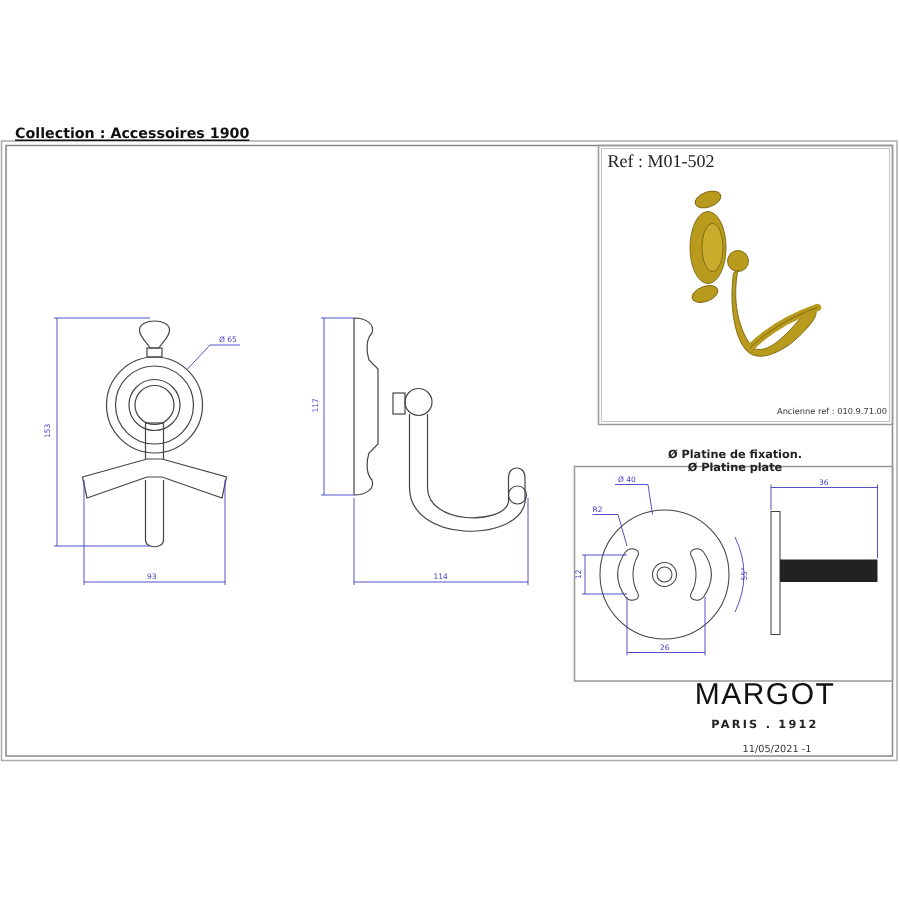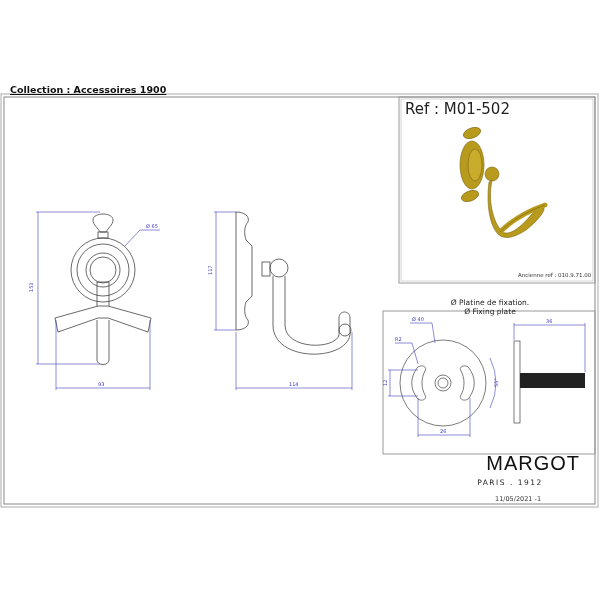--- a/index.html
+++ b/index.html
@@ -1,24 +1,24 @@
 <!DOCTYPE html>
 <html><head>
 <meta charset="utf-8">
 <style>
   html,body{margin:0;padding:0;background:#fff;}
   body{width:600px;height:600px;position:relative;overflow:hidden;font-family:"DejaVu Sans",sans-serif;}
   svg{position:absolute;left:0;top:0;}
   .title-block{position:absolute;left:10px;top:84px;font-weight:bold;font-size:9.5px;line-height:12px;color:#111;font-family:"DejaVu Sans",sans-serif;}
   .title-block .u{text-decoration:underline;}
-  .ref-label{position:absolute;left:405px;top:100px;font-size:15px;color:#222;}
+  .ref-label{position:absolute;left:405px;top:100px;font-size:12px;color:#222;font-family:Liberation Serif, serif;}
   .old-ref{position:absolute;left:518px;top:272px;font-size:5.5px;color:#333;}
-  .plate-cap{position:absolute;left:380px;top:298px;width:220px;text-align:center;font-size:7.5px;line-height:9px;color:#222;}
-  .brand{position:absolute;left:440px;top:452px;width:140px;text-align:right;font-size:20px;letter-spacing:1px;color:#111;font-family:"Liberation Sans",sans-serif;}
-  .brand-sub{position:absolute;left:440px;top:478px;width:140px;text-align:center;font-size:7.5px;font-weight:normal;letter-spacing:1.5px;color:#222;}
+  .plate-cap{position:absolute;left:380px;top:298px;width:220px;text-align:center;font-size:7.5px;line-height:9px;color:#222;font-weight:bold;}
+  .brand{position:absolute;left:440px;top:452px;width:140px;text-align:center;font-size:20px;letter-spacing:1px;color:#111;font-family:"Liberation Sans",sans-serif;}
+  .brand-sub{position:absolute;left:440px;top:478px;width:140px;text-align:center;font-size:7.5px;font-weight:bold;letter-spacing:1.5px;color:#222;}
   .date{position:absolute;left:495px;top:495px;font-size:6.5px;color:#333;}
   .dim{font-size:5px;fill:#4040c0;font-family:"DejaVu Sans",sans-serif;}
 </style>
 </head>
 <body>
 
 <svg width="600" height="600" viewBox="0 0 600 600">
 
   <rect x="1" y="94" width="597" height="413" fill="none" stroke="#aaa" stroke-width="1"></rect>
   <rect x="4" y="97" width="591" height="407" fill="none" stroke="#888" stroke-width="1"></rect>
@@ -119,18 +119,18 @@
 
 <div class="title-block">
   <div class="u">Collection : Accessoires 1900</div>
 </div>
 
 <div class="ref-label">Ref : M01-502</div>
 <div class="old-ref">Ancienne ref : 010.9.71.00</div>
 
 <div class="plate-cap">
   <div>Ø Platine de fixation.</div>
-  <div>Ø Fixing plate</div>
+  <div>Ø Platine plate</div>
 </div>
 
 <div class="brand">MARGOT</div>
 <div class="brand-sub">PARIS . 1912</div>
 <div class="date">11/05/2021 -1</div>
 
 </body></html>

